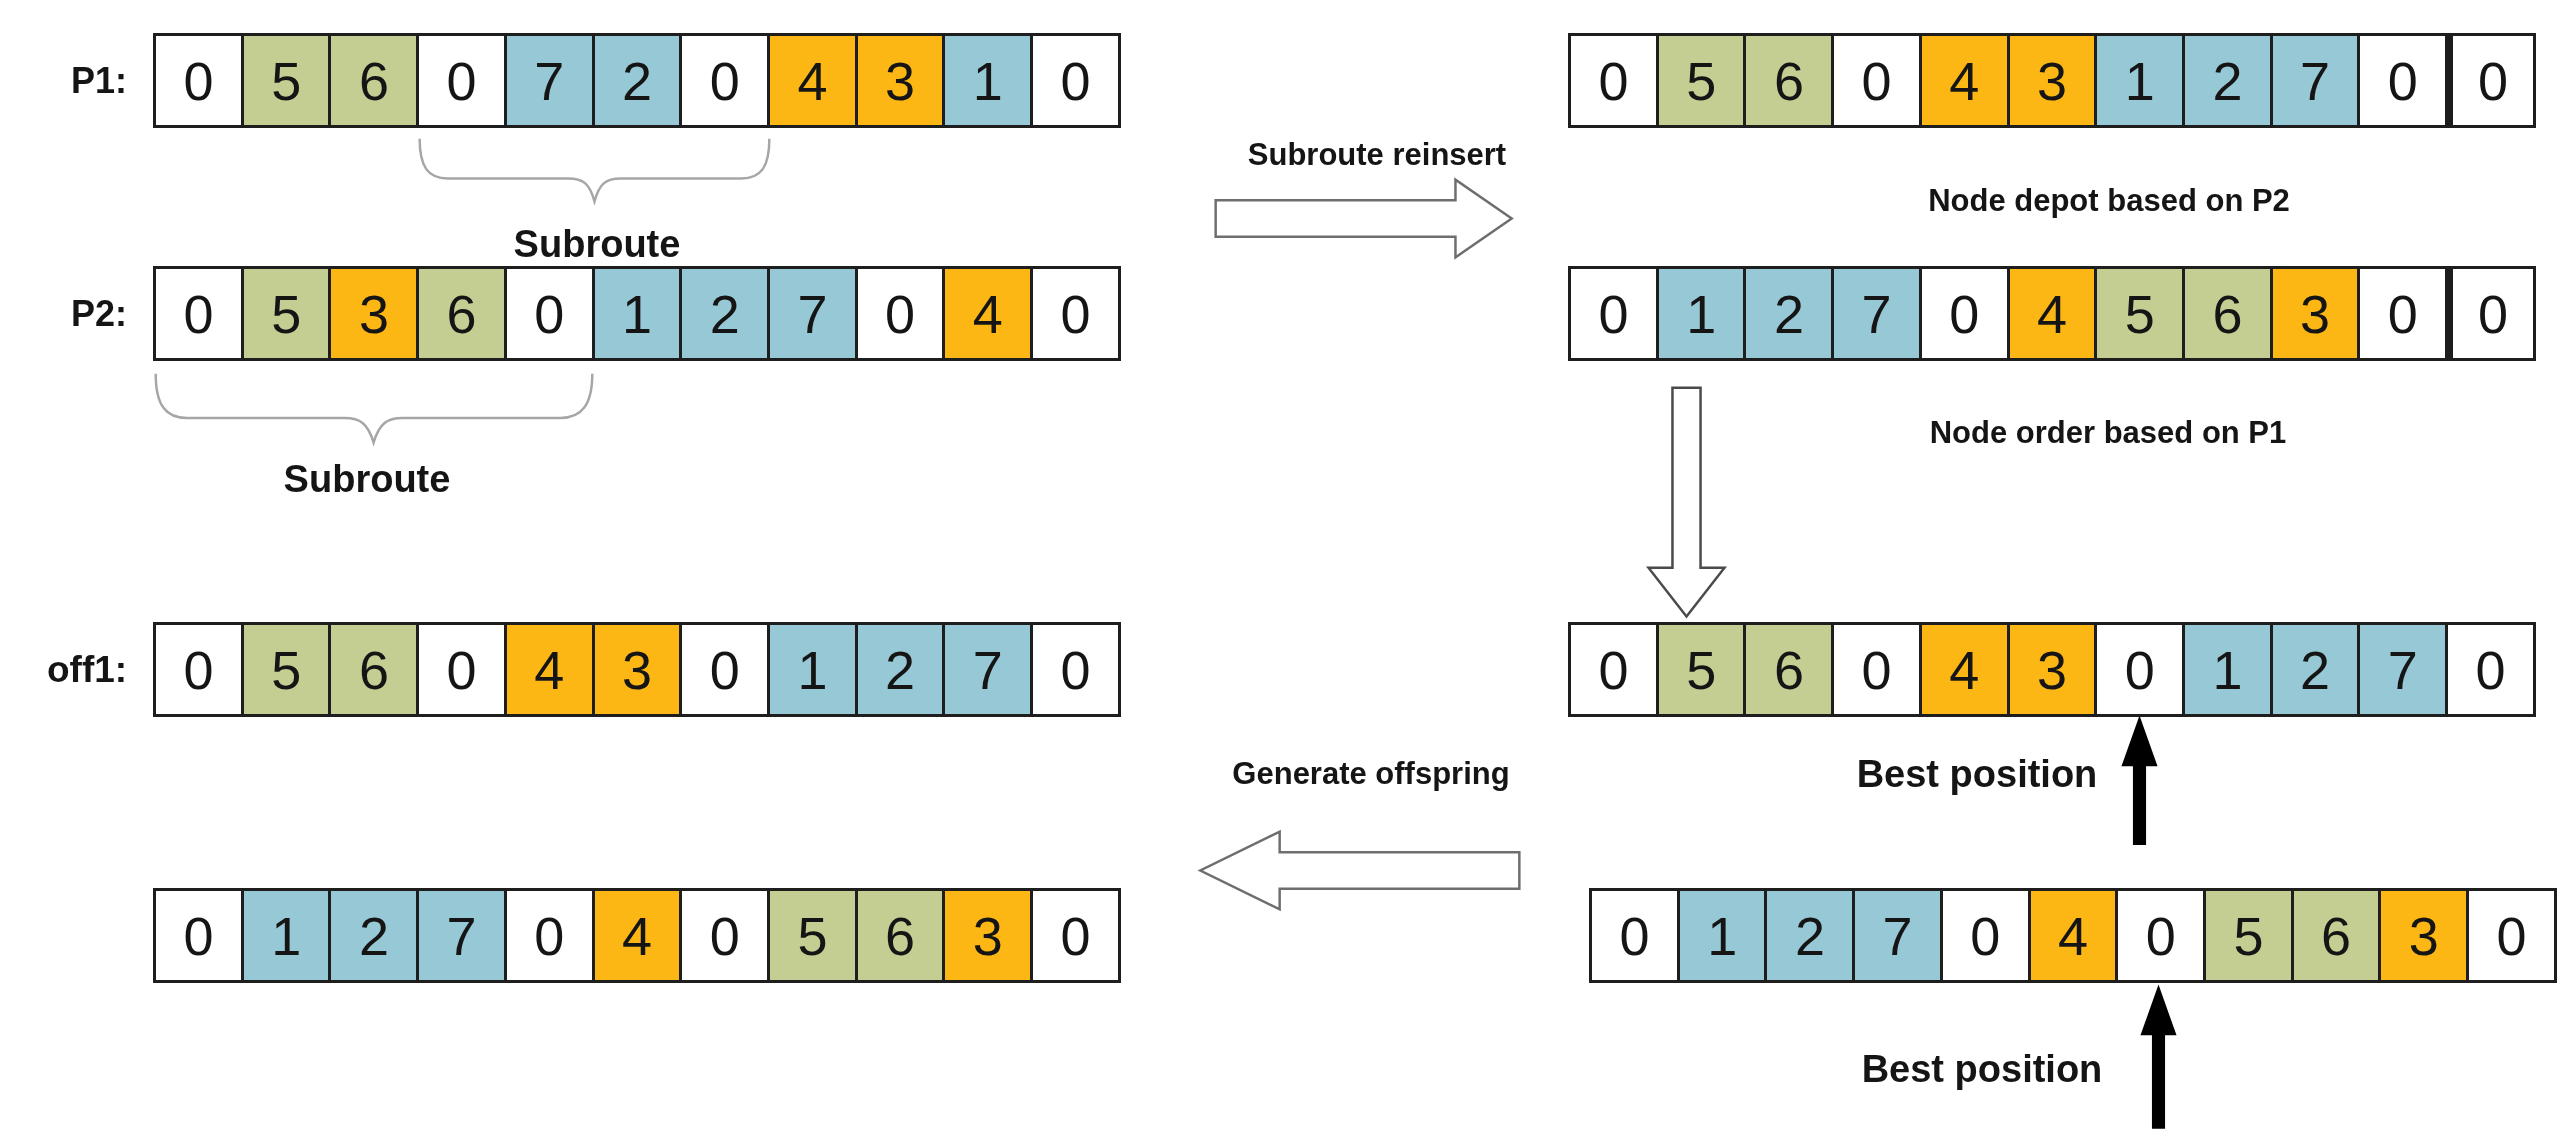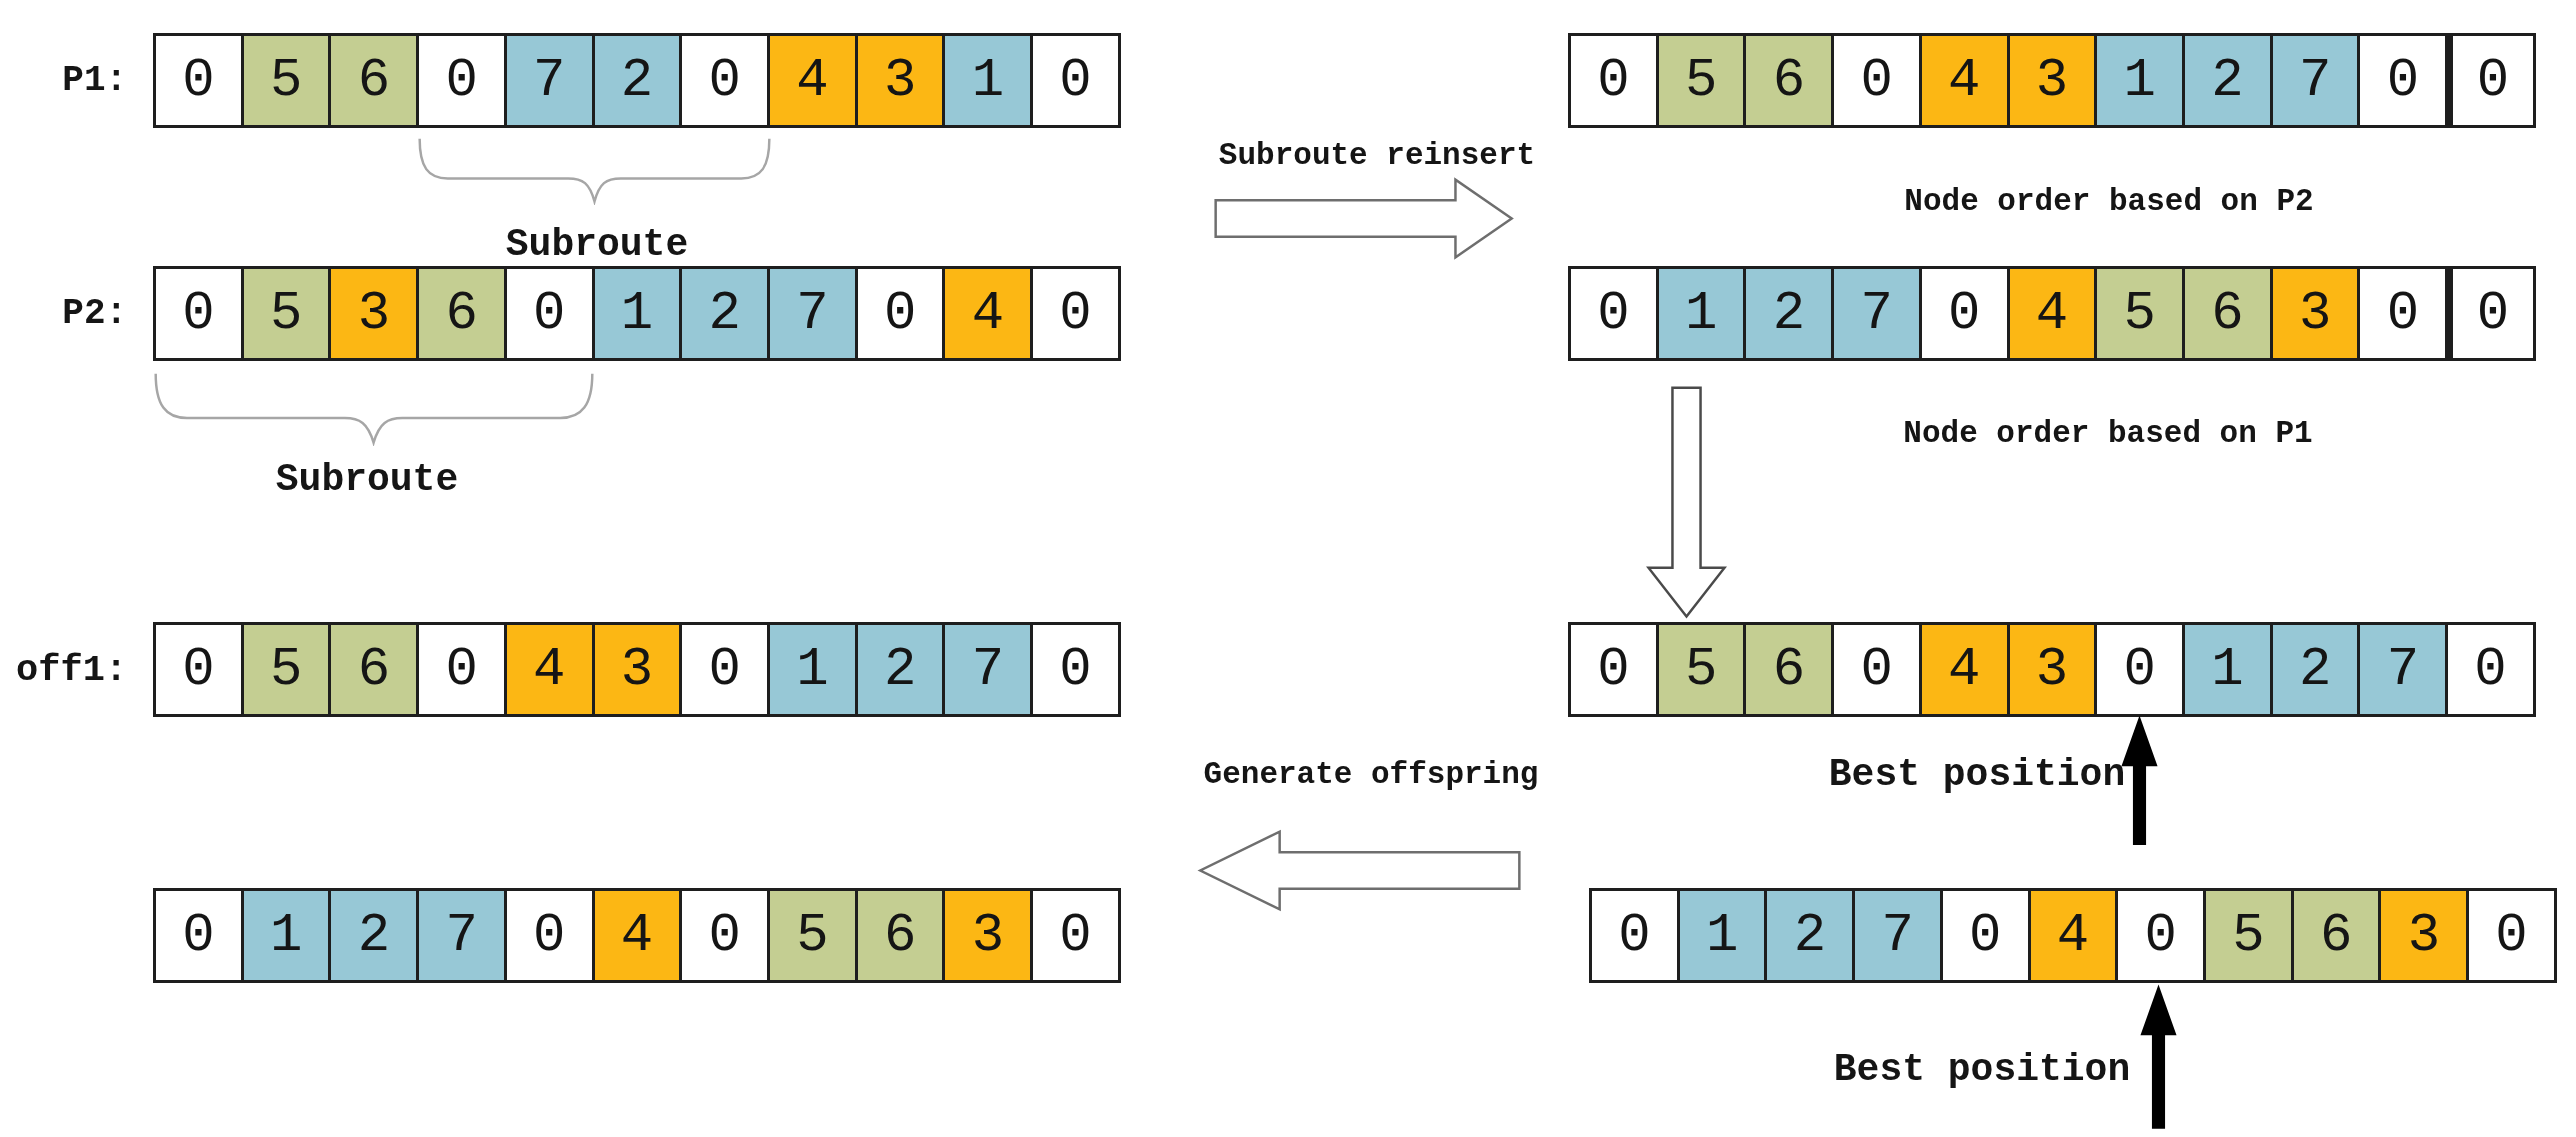--- a/index.html
+++ b/index.html
@@ -1,20 +1,20 @@
 <!DOCTYPE html>
 <html style="--green: #c4ce92; --blue: #97c8d6; --orange: #fcb714; --border: #1e1e1e; --brace: #a6a6a6; --arrow: #5f5f5f; --solid_arrow: #000000; --text: #151515;font-size:13.2px"><head>
 <meta charset="utf-8">
 <style>
   html,body{margin:0;padding:0;background:#ffffff;}
   #stage{
     position:relative;
     width:2576px;height:1138px;
     background:#ffffff;
-    font-family:Liberation Mono, monospace;
+    font-family:Liberation Sans, sans-serif;
     color:var(--text,#151515);
     overflow:hidden;
   }
   .seqrow{
     position:absolute;
     display:flex;
     flex-direction:row;
   }
   .cell{
     width:91px;height:95px;
@@ -172,21 +172,21 @@
   <svg class="svgshape" style="left:153px;top:372px;" width="442" height="74" viewBox="0 0 535 90">
     <path d="M2,2 C2,40 14,56 40,56 L232,56 C250,56 260,62 267,86 C274,62 284,56 302,56 L494,56 C520,56 533,40 533,2" fill="none" stroke="#a6a6a6" stroke-width="3"></path>
   </svg>
   <div class="caption" style="left:367px;top:479px;font-size:38px;">Subroute</div>
 
   <div class="caption" style="left:1377px;top:155px;">Subroute reinsert</div>
   <svg class="svgshape" style="left:1214px;top:177px;" width="301" height="83" viewBox="0 0 364 100">
     <polygon points="2,28 292,28 292,3 360,50 292,97 292,72 2,72" fill="#ffffff" stroke="#6e6e6e" stroke-width="3"></polygon>
   </svg>
 
-  <div class="caption" style="left:2109px;top:201px;">Node order based on P2</div>
+  <div class="caption" style="left:2109px;top:201px;">Node depot based on P2</div>
   <div class="caption" style="left:2108px;top:433px;">Node order based on P1</div>
 
   <svg class="svgshape" style="left:1646px;top:386px;" width="81" height="233" viewBox="0 0 98 282">
     <polygon points="32,2 66,2 66,220 95,220 49,279 3,220 32,220" fill="#ffffff" stroke="#4a4a4a" stroke-width="3"></polygon>
   </svg>
 
   <div class="caption" style="left:1371px;top:774px;">Generate offspring</div>
   <svg class="svgshape" style="left:1197px;top:829px;" width="324" height="83" viewBox="0 0 392 100">
     <polygon points="390,28 100,28 100,3 4,50 100,97 100,72 390,72" fill="#ffffff" stroke="#6e6e6e" stroke-width="3"></polygon>
   </svg>

